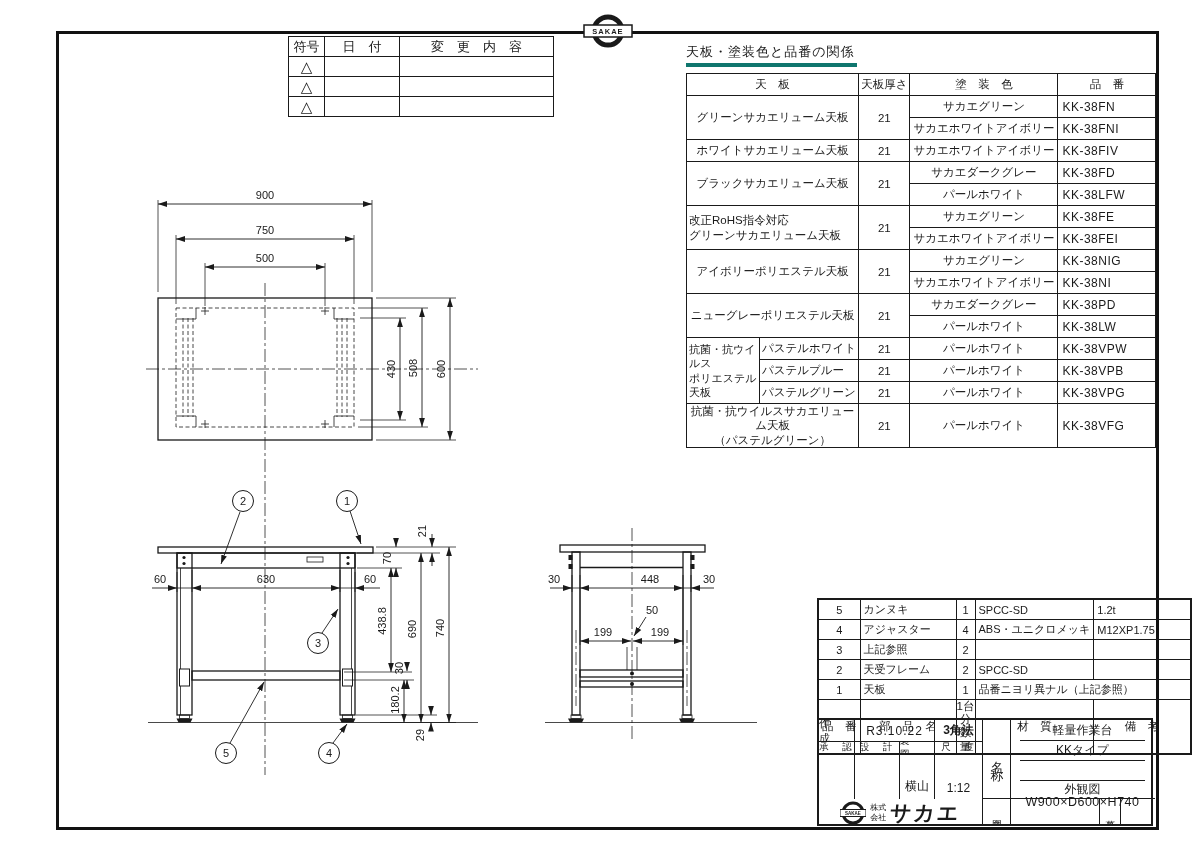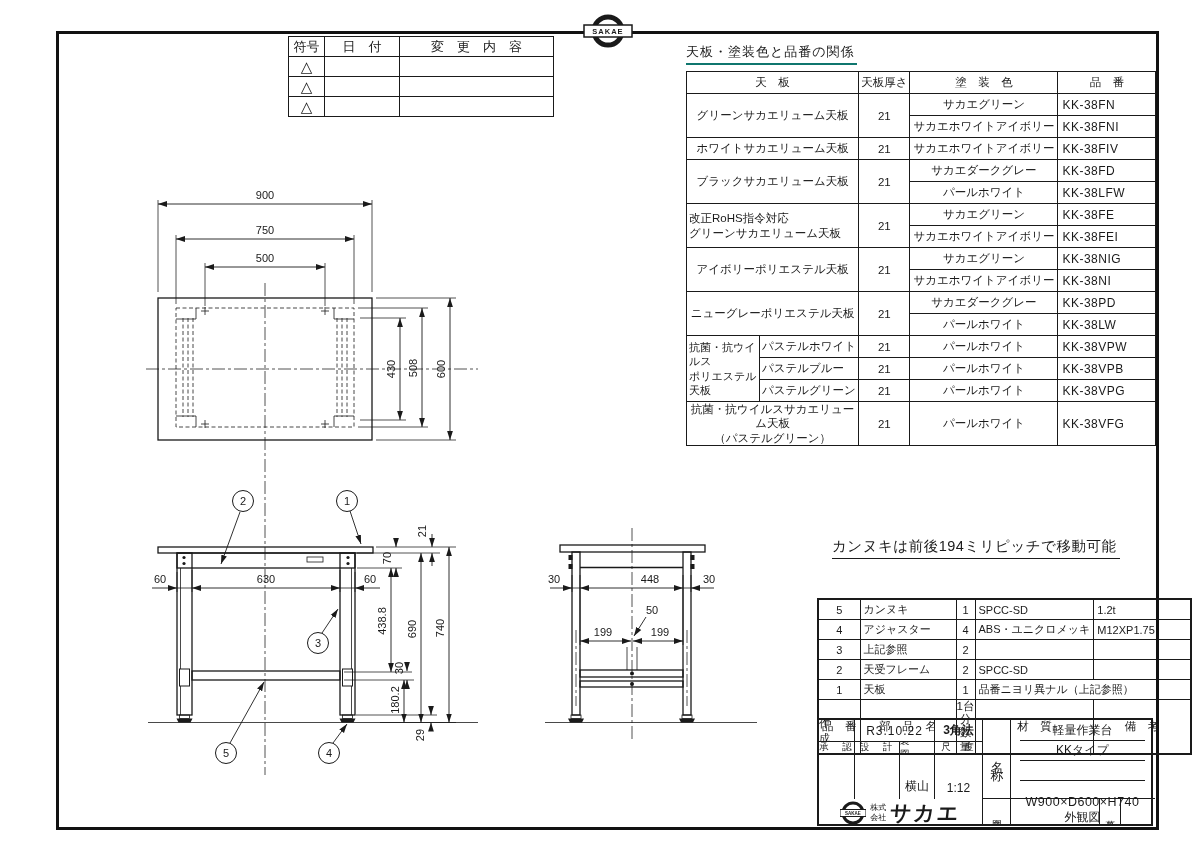--- a/index.html
+++ b/index.html
@@ -10,21 +10,21 @@
   .overlay{position:absolute;left:0;top:0;pointer-events:none;}
   
   .rev{position:absolute;left:288px;top:36px;border-collapse:collapse;}
   .rev td{border:1.2px solid #1a1a1a;font-size:11px;text-align:center;padding:0;}
   .rev .hd td{height:19px;font-size:13px;}
   .rev .rw td{height:19px;}
   .rev .tri{font-size:15px;line-height:1;}
   
   .paintwrap{position:absolute;left:686px;top:42px;}
   .ptitle{display:inline-block;font-size:13px;letter-spacing:1px;
-          border-bottom:2px solid #0f766e;padding:0 2px 2px 0;}
+          border-bottom:4px solid #0f766e;padding:0 2px 2px 0;}
   .paint{border-collapse:collapse;margin-top:6px;table-layout:fixed;}
   .paint td{border:1px solid #1a1a1a;font-size:11.5px;height:21px;padding:0 2px;
             text-align:center;overflow:hidden;white-space:nowrap;}
   .paint td.pre{white-space:pre-line;line-height:1.25;}
   .paint td.lt{text-align:left;}
   .paint td.pn{text-align:left;padding-left:4px;font-size:12px;letter-spacing:.5px;}
   .paint td.sm{font-size:11px;white-space:pre-line;line-height:1.3;}
   .paint tr.tall td{height:35px;}
   
   .notes{position:absolute;left:832px;top:537px;font-size:14.5px;letter-spacing:.5px;}
@@ -190,21 +190,20 @@
 （パステルグリーン）</td>
         <td>21</td>
         <td>パールホワイト</td>
         <td class="pn">KK-38VFG</td>
       </tr>
     </tbody>
       </table>
   </div>
 
   <div class="notes">
-    <div>カンヌキは前後194ミリピッチで移動可能</div>
   </div>
 
   <table class="parts">
     <colgroup>
         <col style="width:35px">
         <col style="width:96px">
         <col style="width:19px">
         <col style="width:89px">
         <col style="width:97px">
       </colgroup>
@@ -272,21 +271,21 @@
     <div class="cell bB" style="left:163px;top:0;width:28px;height:79px;border-left:1px solid #1a1a1a;">
       <span class="vert namecol">名称</span>
     </div>
     <div class="cell bB" style="left:191px;top:0;width:145px;height:79px;border-left:1px solid #1a1a1a;"></div>
     <div class="cell" style="left:191px;top:0;width:145px;height:20px;">軽量作業台</div>
     <div class="sep" style="left:201px;right:10px;top:20px;width:125px;"></div>
     <div class="cell" style="left:191px;top:20px;width:145px;height:20px;">KKタイプ</div>
     <div class="sep" style="left:201px;right:10px;top:40px;width:125px;"></div>
     <div class="cell" style="left:191px;top:40px;width:145px;height:20px;font-size:12.5px;letter-spacing:.5px;margin-top:32px;">W900×D600×H740</div>
     <div class="sep" style="left:201px;right:10px;top:60px;width:125px;"></div>
-    <div class="cell" style="left:191px;top:60px;width:145px;height:19px;margin-top:28px;">外観図</div>
+    <div class="cell" style="left:191px;top:60px;width:145px;height:19px;">外観図</div>
 
     <div class="cell" style="left:0;top:79px;width:163px;height:27px;">
       <span class="logo">
         <svg width="26" height="26" viewBox="0 0 26 26">
           <circle cx="13" cy="13" r="10" fill="#fff" stroke="#1a1a1a" stroke-width="3"></circle>
           <rect x="0" y="9.5" width="26" height="7" fill="#fff" stroke="#1a1a1a" stroke-width="1"></rect>
           <text x="13" y="15" text-anchor="middle" font-size="4.5" font-weight="bold" fill="#1a1a1a" font-family="Liberation Sans, sans-serif">SAKAE</text>
         </svg>
         <span class="pre2">株式
 会社</span>

